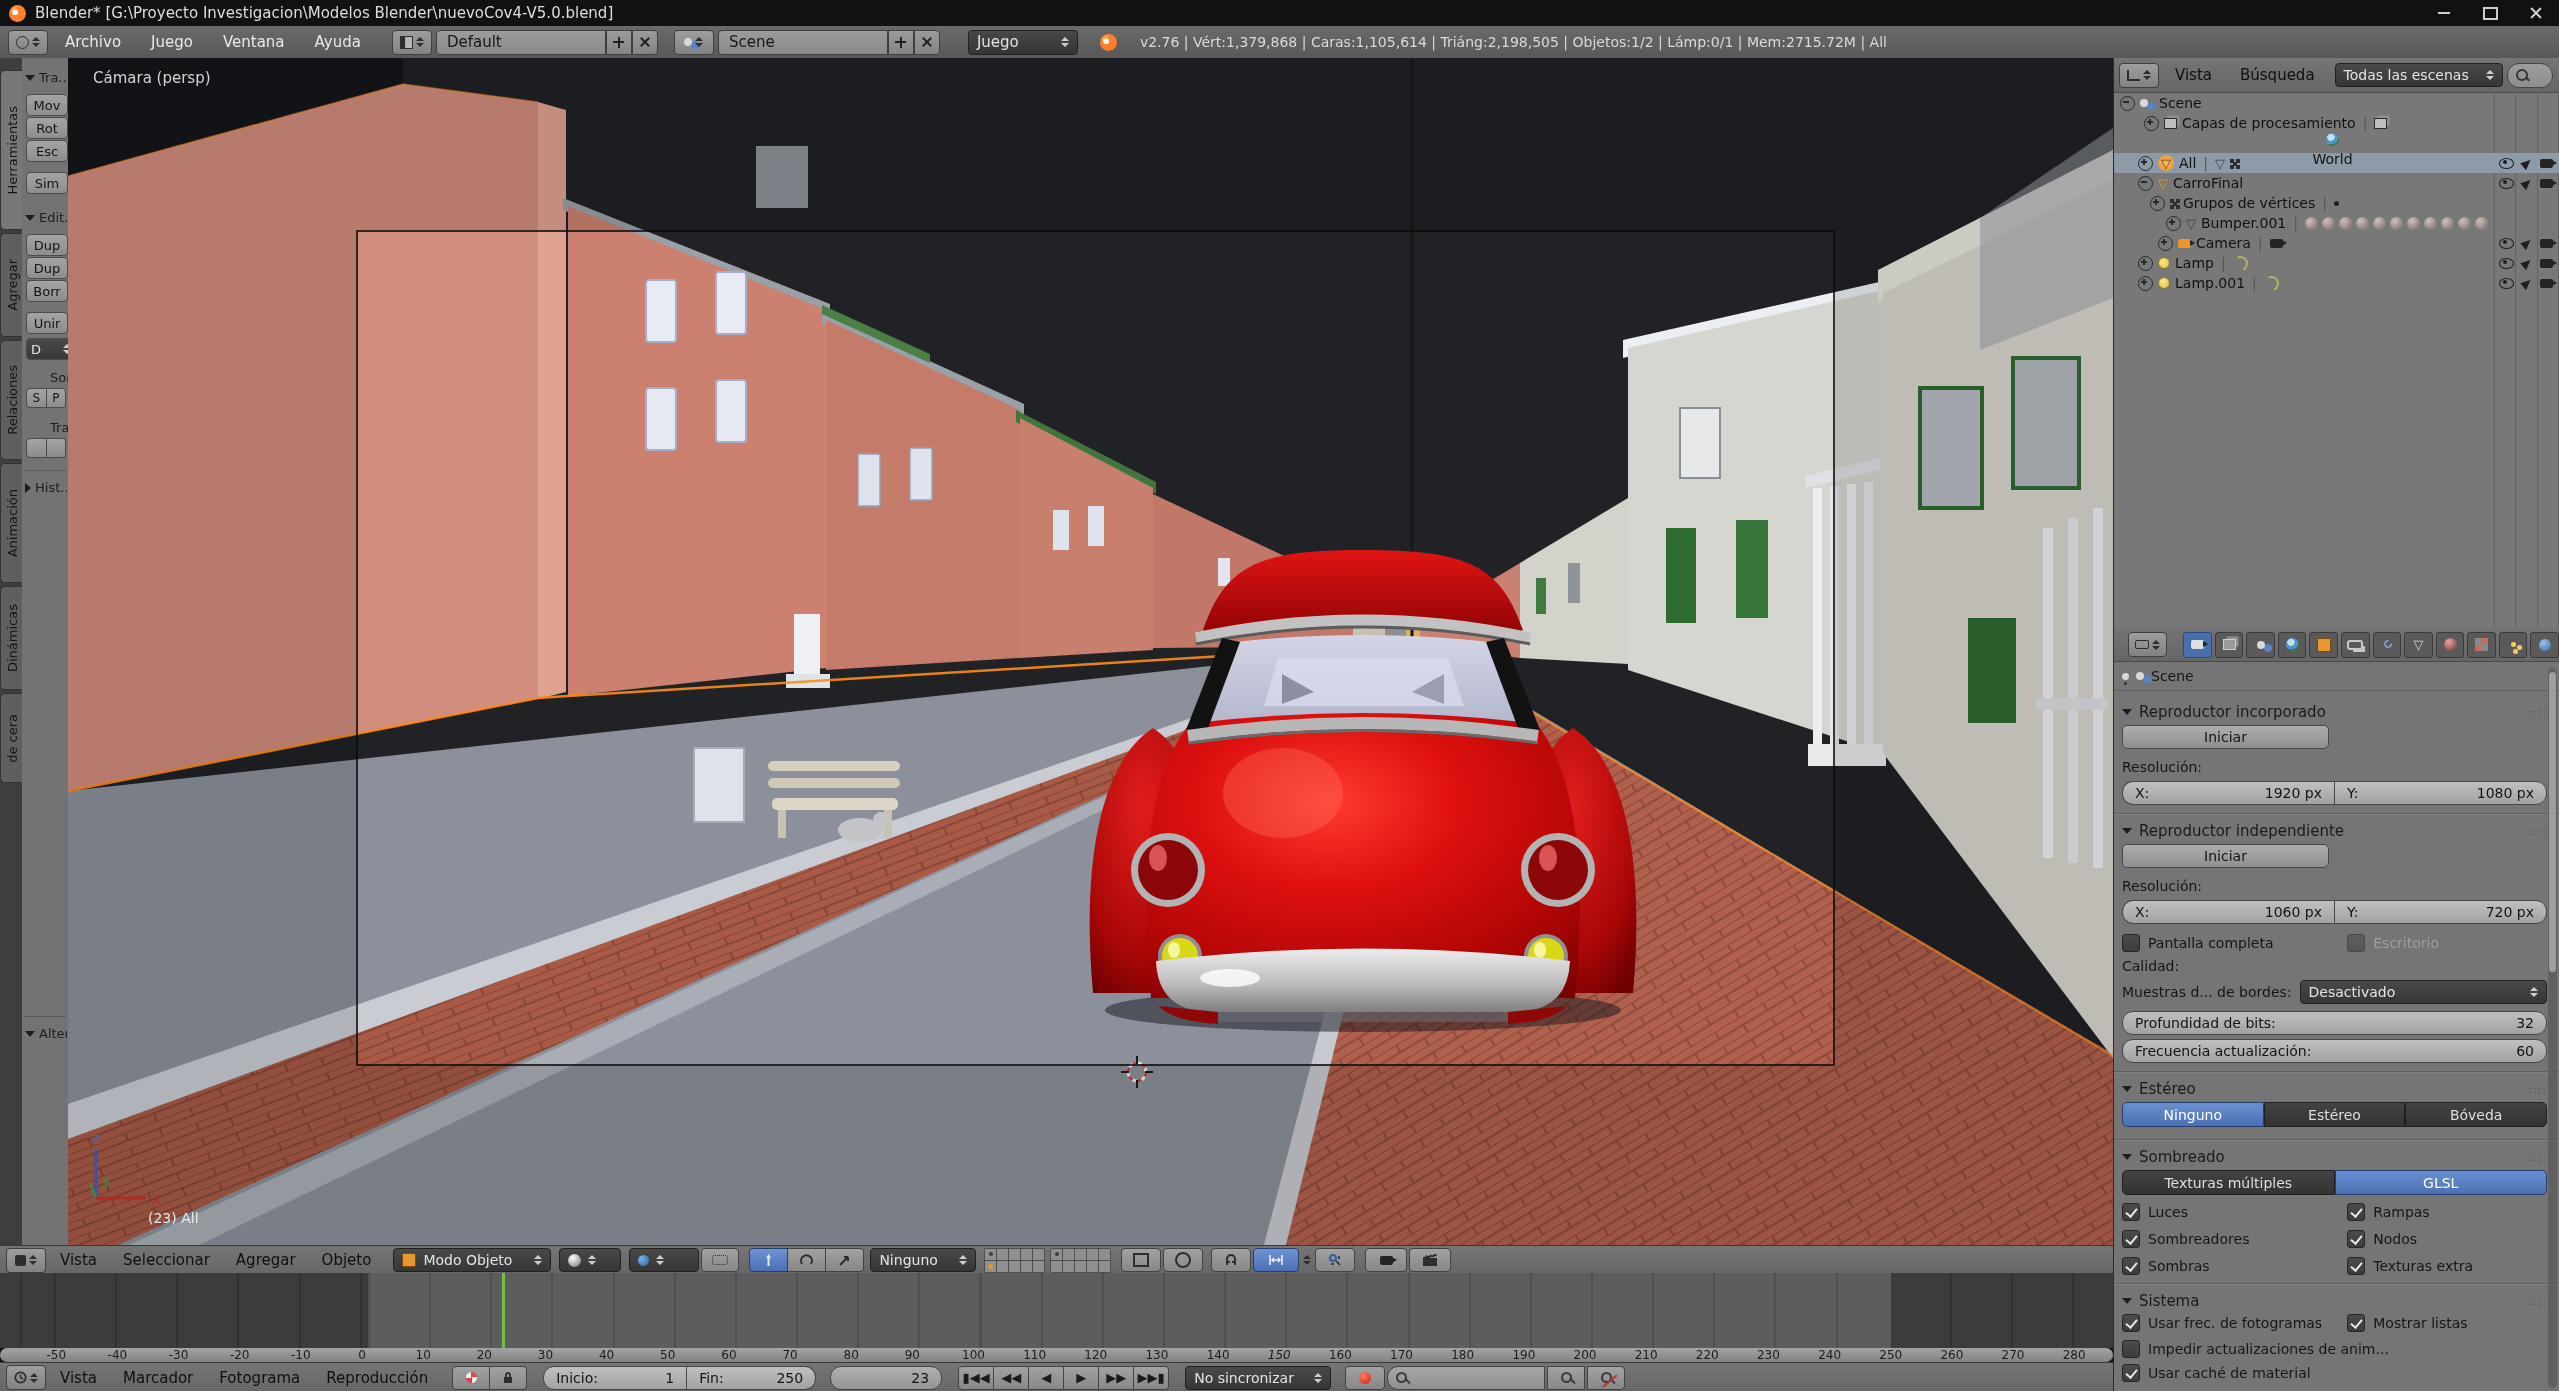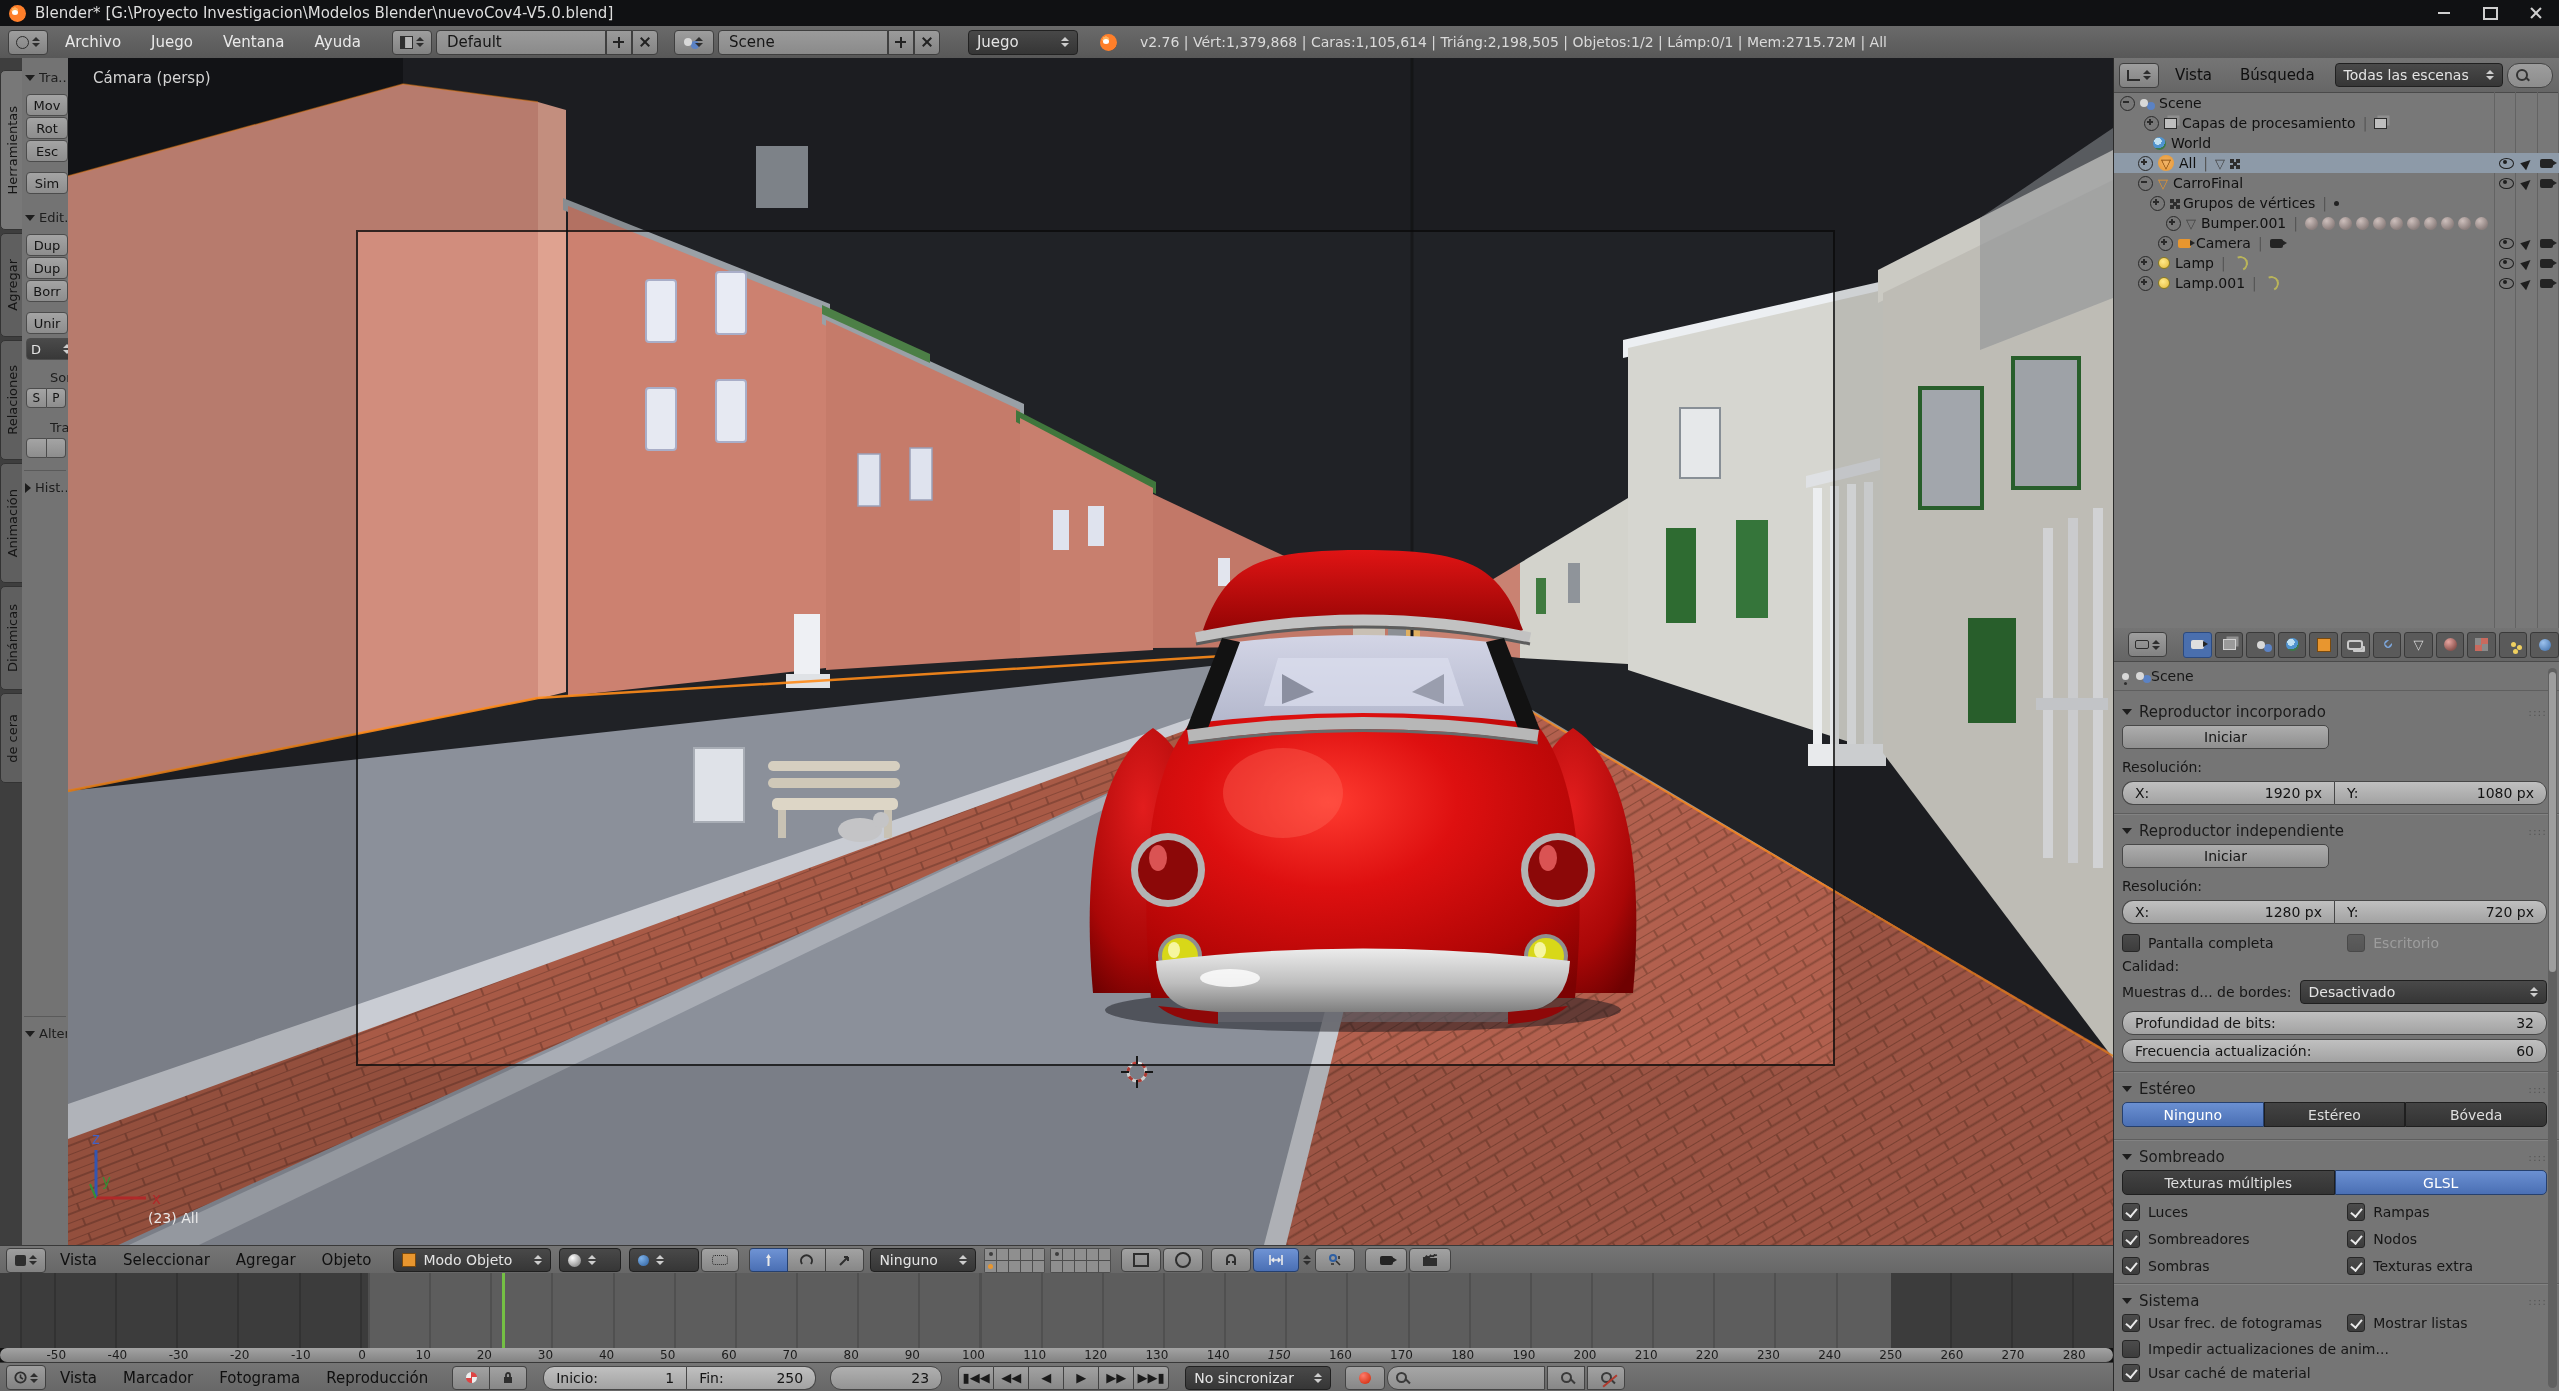--- a/index.html
+++ b/index.html
@@ -766,21 +766,21 @@
       <span class="scn-ic oi"></span>
       <span>Scene</span>
     </div>
     <div class="orow" style="padding-left:30px;">
       <span class="exp plus oi"></span>
       <span class="lay-ic oi"></span>
       <span>Capas de procesamiento</span>
         <span class="pipe">|</span>
       <span class="lay-ic oi"></span>
     </div>
-    <div class="orow" style="padding-left:39px;">
+    <div class="orow" style="padding-left:56px;flex-direction:column;">
       <span class="wld-ic oi"></span>
       <span>World</span>
     </div>
     <div class="orow sel" style="padding-left:24px;">
       <span class="exp plus oi"></span>
       <span class="hl-ic oi">
           <span class="tri-ic" style="color:#7a4208;">▽</span>
         </span>
       <span>All</span>
         <span class="pipe">|</span>
@@ -951,21 +951,21 @@
       </div>
     <div class="pbtn" style="width:205px;">
         <span>Iniciar</span>
       </div>
     <div class="prow" style="margin-top:10px;">
         <span>Resolución:</span>
       </div>
     <div class="xy">
       <div class="slider">
           <span>X:</span>
-          <span>1280 px</span>
+          <span>1060 px</span>
         </div>
       <div class="slider">
           <span>Y:</span>
           <span>720 px</span>
         </div>
     </div>
     <div class="pgrid" style="margin:10px 0 4px 0;">
       <div class="cklabel">
           <span class="cb"></span>
           <span>Pantalla completa</span>

